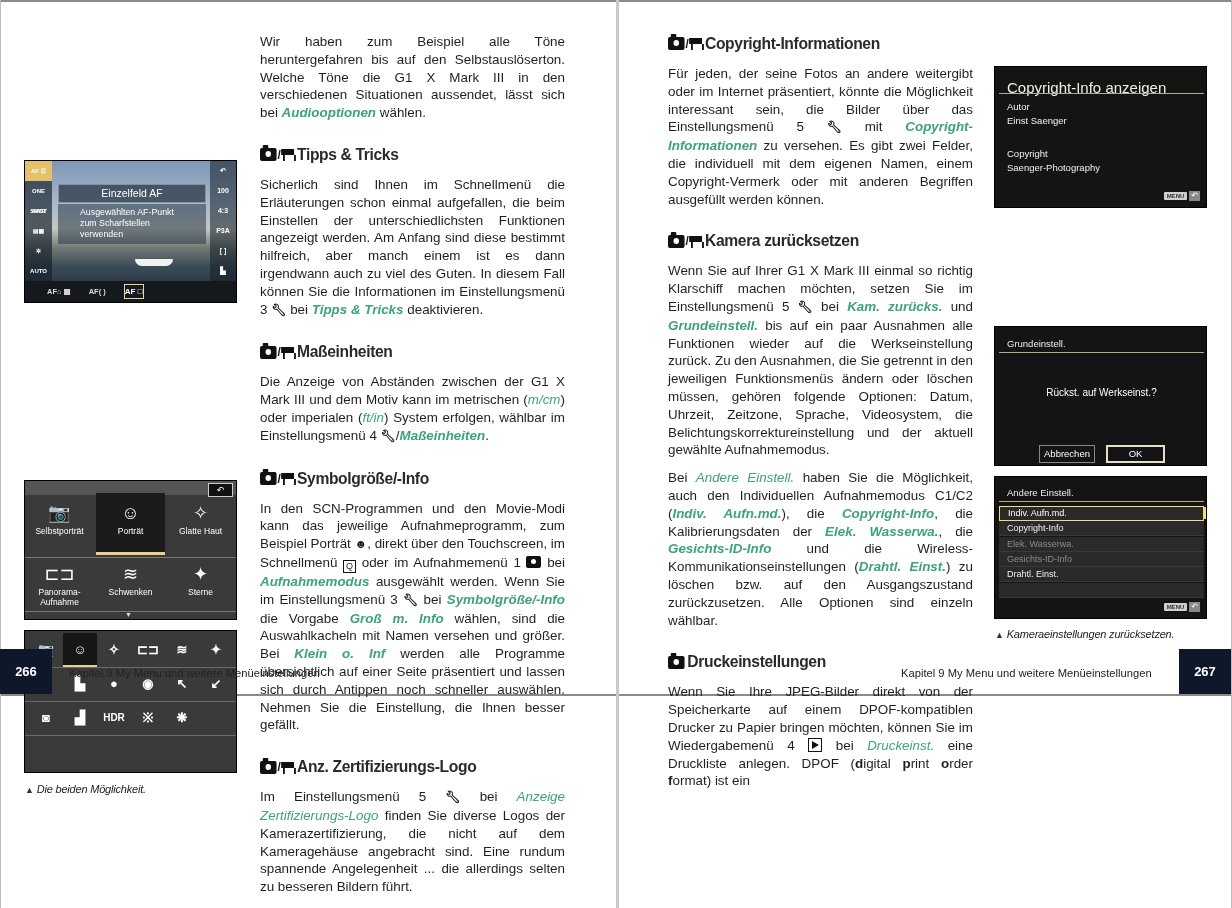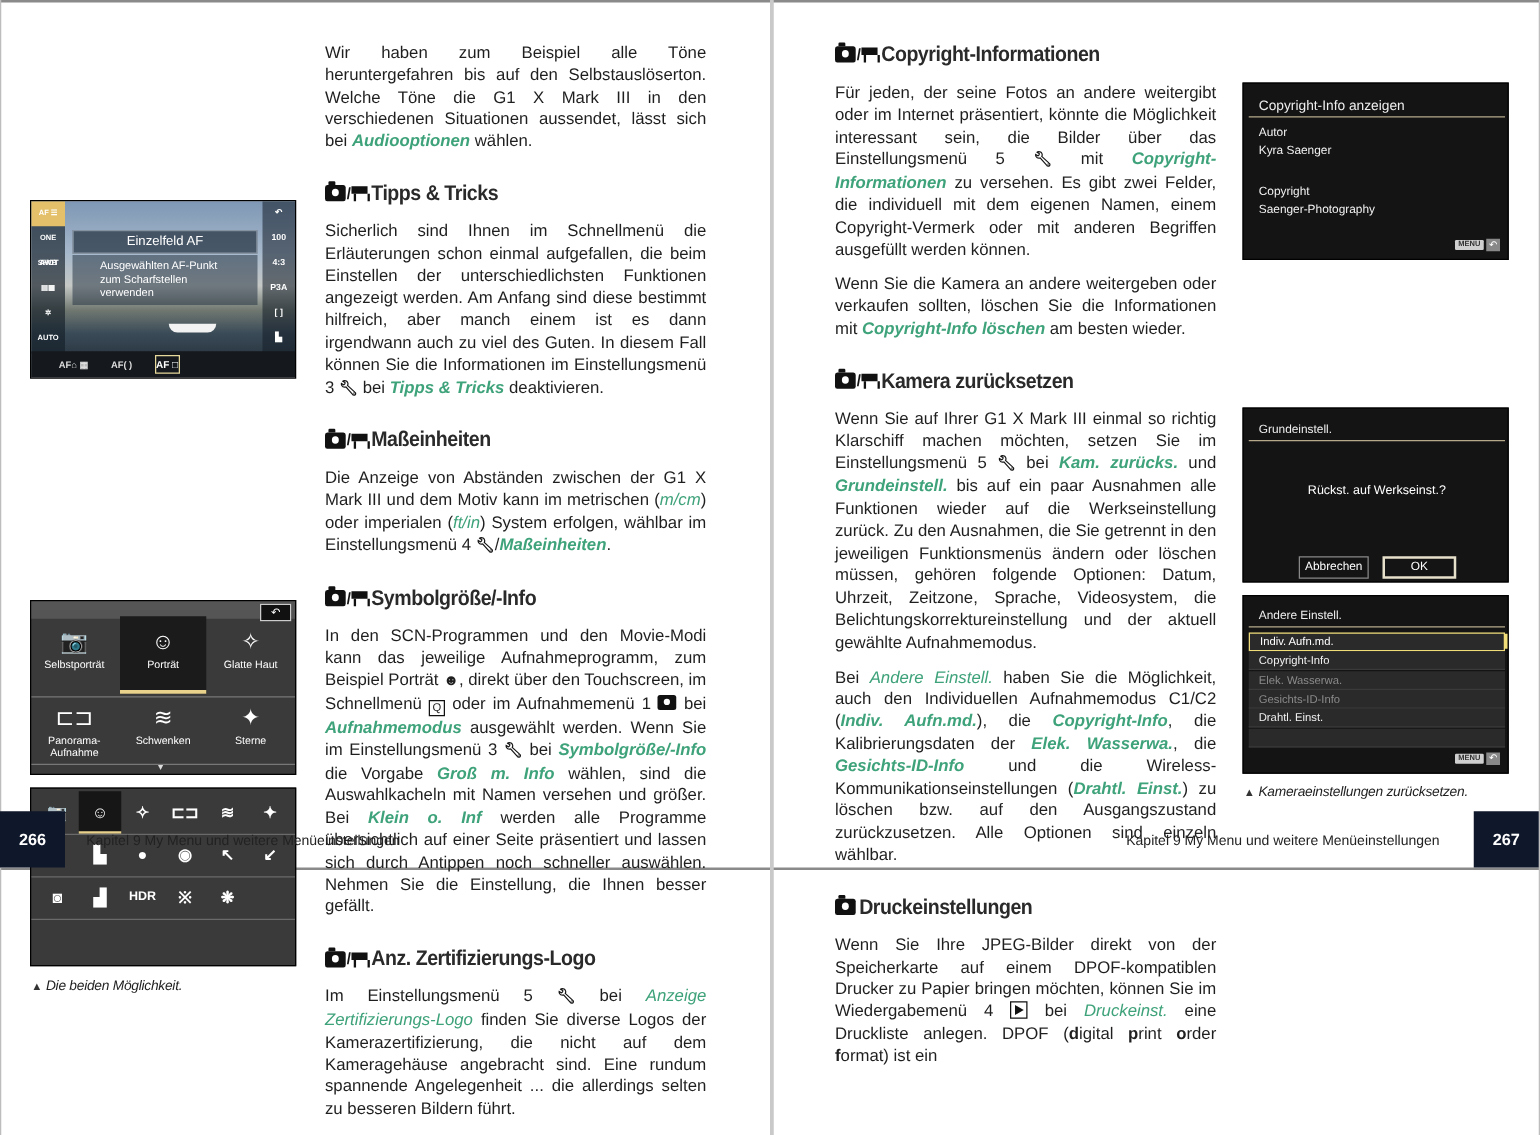--- a/index.html
+++ b/index.html
@@ -69,21 +69,21 @@
 
   
   .scn-small { left: 24px; top: 630px; width: 213px; height: 143px; background: #3a3a3a; }
   .scn-small .cell { position: absolute; width: 34px; height: 34px; text-align: center; line-height: 34px; font-size: 13px; color: #fff; font-weight: bold; }
   .scn-small .cell.sel { background: #161616; }
   .scn-small .cell.sel::after { content: ""; position: absolute; left: 0; bottom: 0; width: 34px; height: 2px; background: #e8d18a; }
   .scn-small .hline { position: absolute; left: 0; width: 213px; height: 1px; background: #6a6a6a; }
 
   
   .copy-screen { left: 994px; top: 66px; width: 213px; height: 142px; background: #141414; }
-  .cs-title { position: absolute; left: 12px; top: 12px; font-size: 11px; color: #eee; }
+  .cs-title { position: absolute; left: 12px; top: 12px; font-size: 15px; color: #eee; }
   .cs-line { position: absolute; left: 4px; top: 26px; width: 205px; height: 1px; background: #b5a98a; }
   .cs-txt { position: absolute; left: 12px; font-size: 9.5px; color: #f2f2f2; line-height: 13px; }
   .menu-back { position: absolute; right: 6px; bottom: 6px; display: flex; align-items: center; gap: 2px; }
   .menu-back .m { background: #cfcfcf; color: #333; font-size: 6px; padding: 1px 3px; font-weight: bold; border-radius: 1px; }
   .menu-back .b { background: #888; color: #fff; font-size: 8px; padding: 0 2px; line-height: 10px; }
 
   
   .reset-screen { left: 994px; top: 326px; width: 213px; height: 140px; background: #141414; }
   .rs-title { position: absolute; left: 12px; top: 11px; font-size: 9.5px; color: #eee; }
   .rs-line { position: absolute; left: 4px; top: 25px; width: 205px; height: 1px; background: #b5a98a; }
@@ -237,21 +237,20 @@
   <div class="col" style="left:668px; top:33px; width:305px;">
     <h2 class="sec">
       <span class="secicons">
           <span class="cam"></span>
           <span class="slash">/</span>
           <span class="movie"></span>
         </span>
       <span>Copyright-Informationen</span>
     </h2>
     <p><span>Für jeden, der seine Fotos an andere weitergibt oder im Internet präsentiert, könnte die Möglichkeit interessant sein, die Bilder über das Einstellungsmenü 5 </span><span class="wrench">🔧︎</span><span> mit </span><span class="hl-b">Copyright-Informationen</span><span> zu versehen. Es gibt zwei Felder, die individuell mit dem eigenen Namen, einem Copyright-Vermerk oder mit anderen Begriffen ausgefüllt werden können.</span></p>
-    <p><span>Wenn Sie die Kamera an andere weitergeben oder verkaufen sollten, löschen Sie die Informationen mit </span><span class="hl-b">Copyright-Info löschen</span><span> am besten wieder.</span></p>
 
     <div style="height:12px"></div>
     <h2 class="sec">
       <span class="secicons">
           <span class="cam"></span>
           <span class="slash">/</span>
           <span class="movie"></span>
         </span>
       <span>Kamera zurücksetzen</span>
     </h2>
@@ -265,21 +264,21 @@
         </span>
       <span>Druckeinstellungen</span>
     </h2>
     <p><span>Wenn Sie Ihre JPEG-Bilder direkt von der Speicherkarte auf einem DPOF-kompatiblen Drucker zu Papier bringen möchten, können Sie im Wiedergabemenü 4 </span><span class="inline-play"></span><span> bei </span><span class="hl">Druckeinst.</span><span> eine Druckliste anlegen. DPOF (</span><b>d</b><span>igital </span><b>p</b><span>rint </span><b>o</b><span>rder </span><b>f</b><span>ormat) ist ein</span></p>
   </div>
 
   <div class="screen copy-screen">
     <div class="cs-title">Copyright-Info anzeigen</div>
     <div class="cs-line"></div>
     <div class="cs-txt" style="top:33px;">Autor</div>
-    <div class="cs-txt" style="top:47px;">Kyra Saenger</div>
+    <div class="cs-txt" style="top:47px;">Einst Saenger</div>
     <div class="cs-txt" style="top:80px;">Copyright</div>
     <div class="cs-txt" style="top:94px;">Saenger-Photography</div>
     <div class="menu-back">
         <span class="m">MENU</span>
         <span class="b">↶</span>
       </div>
   </div>
 
   <div class="screen reset-screen">
     <div class="rs-title">Grundeinstell.</div>

